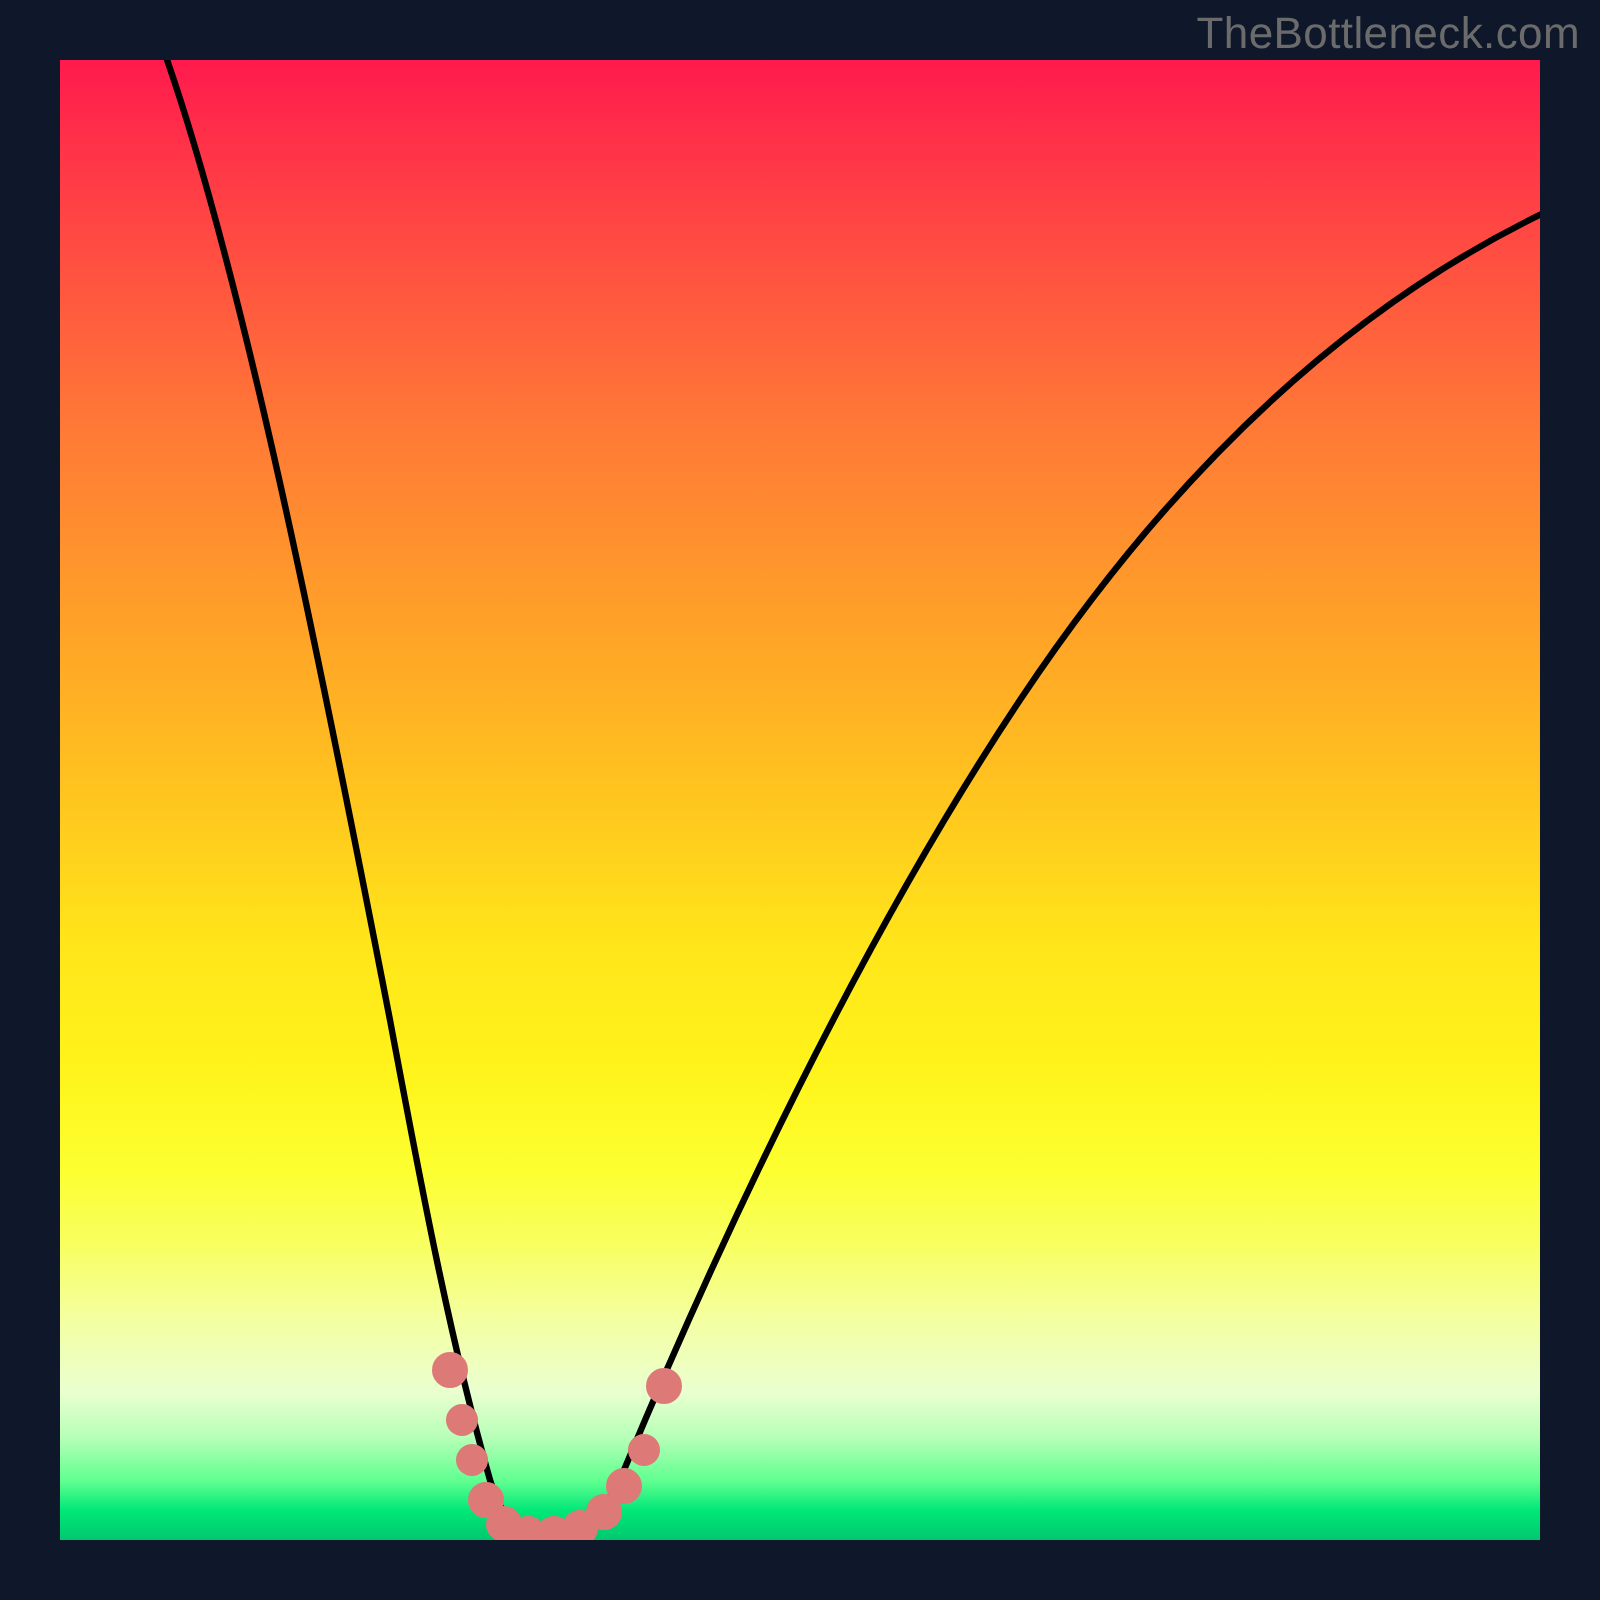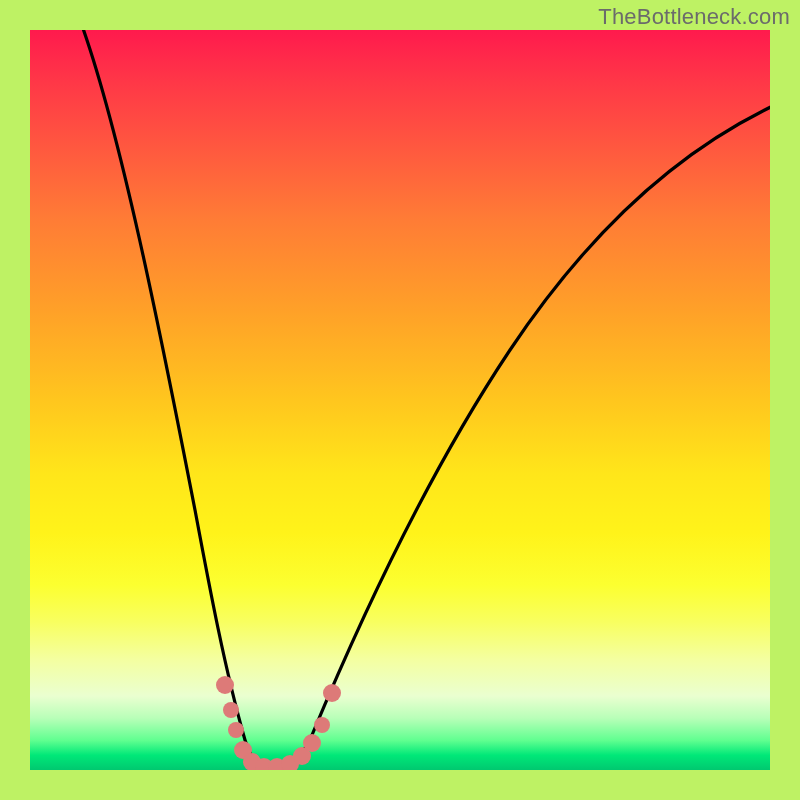--- a/index.html
+++ b/index.html
@@ -10,21 +10,21 @@
     background: #000;
     overflow: hidden;
     font-family: Arial, Helvetica, sans-serif;
   }
   .frame {
     position: absolute;
     top: 0;
     left: 0;
     width: 800px;
     height: 800px;
-    background: #bef264;
+    background: #0f172a;
   }
   .plot-area {
     position: absolute;
     top: 30px;
     left: 30px;
     width: 740px;
     height: 740px;
     overflow: hidden;
   }
   .gradient-bg {

